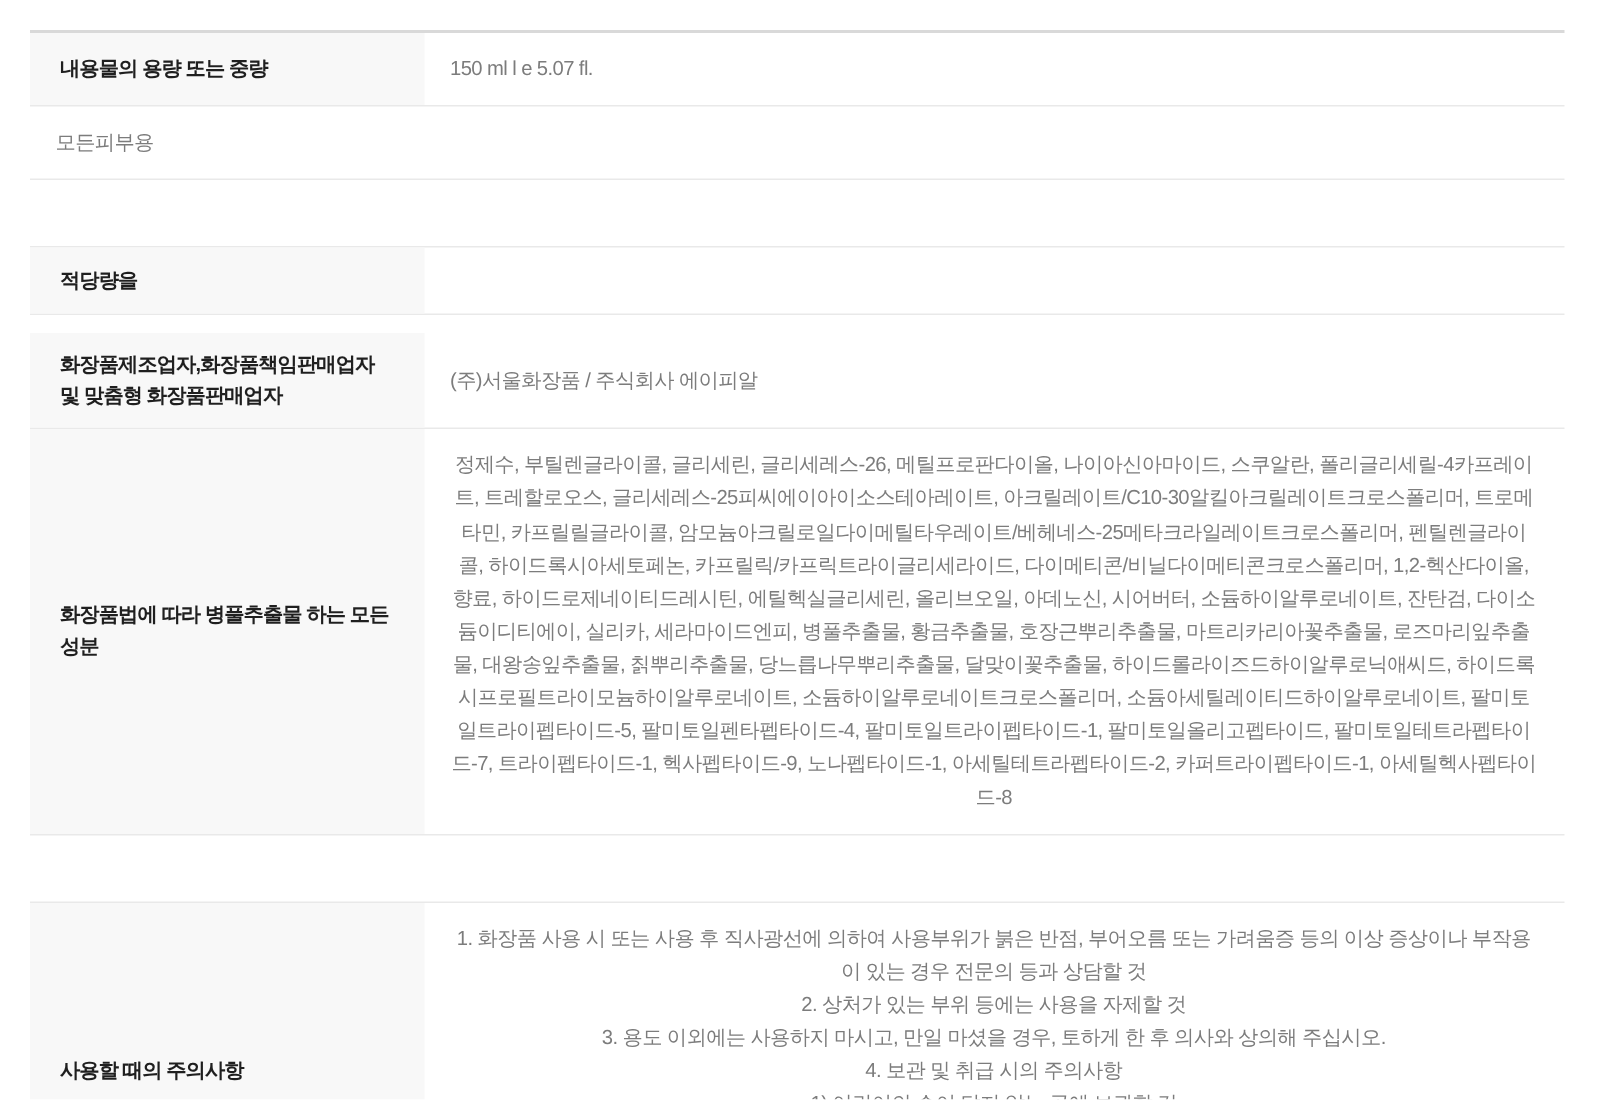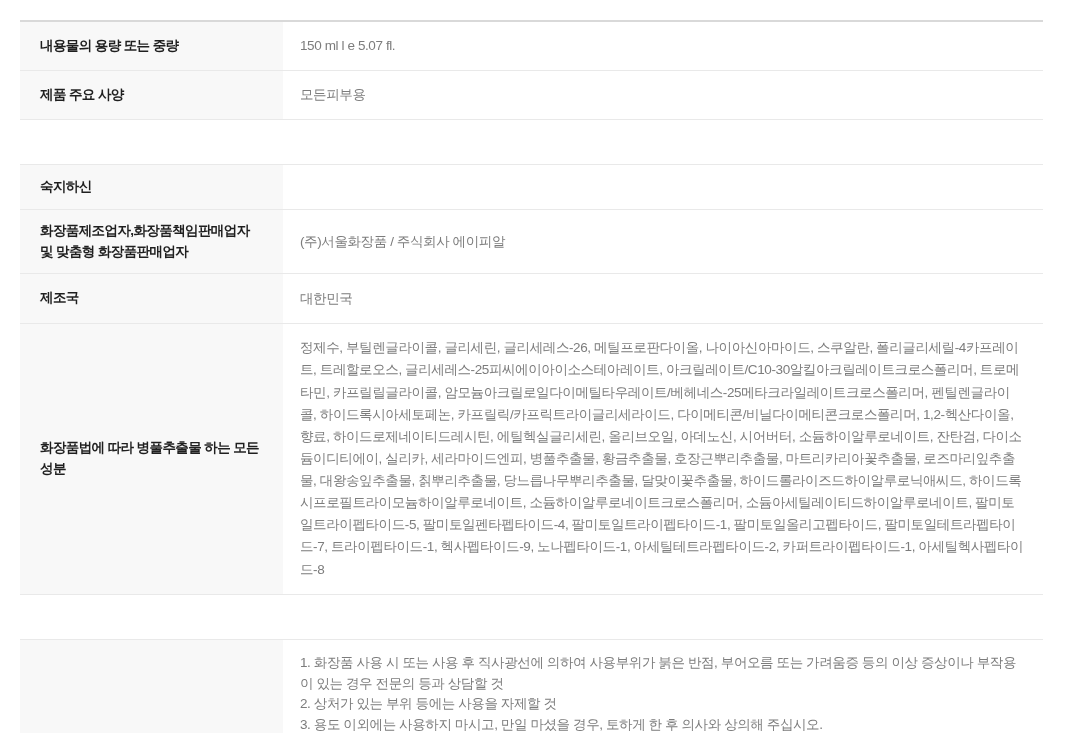--- a/index.html
+++ b/index.html
@@ -21,21 +21,21 @@
     top: 20px;
     width: 1023px;
     border-top: 2px solid #d9d9d9;
   }
   .row {
     display: flex;
     align-items: stretch;
     border-bottom: 1px solid #e9e9e9;
     min-height: 44px;
   }
-  .row:nth-child(5) { min-height: 63px; }
+  .row:nth-child(5) { min-height: 63px; margin-top: 12px; }
   .row:nth-child(6) { min-height: 49px; }
   .row:nth-child(10) { border-bottom: none; min-height: 45px; }
   .label-cell {
     width: 263px;
     flex: 0 0 263px;
     box-sizing: border-box;
     background: #f8f8f8;
     padding: 8px 18px 8px 20px;
     display: flex;
     align-items: center;
@@ -50,54 +50,50 @@
     box-sizing: border-box;
     padding: 13px 18px 13px 17px;
     display: flex;
     align-items: center;
     font-size: 13.5px;
     color: #7c7c7c;
     letter-spacing: -0.4px;
     line-height: 1.64;
     white-space: pre-line;
     word-break: break-all;
+    text-align: center;
   }
   .row:nth-child(9) .value-cell { line-height: 1.55; }
 </style>
 </head>
 <body>
 
 <div class="viewport">
   <div class="spec-table" id="spec-table">
   <div class="row">
     <div class="label-cell">내용물의 용량 또는 중량</div>
     <div class="value-cell">150 ml l e 5.07 fl.</div>
   </div>
 
   <div class="row">
-    <div class="label-cell">제품 주요 사양</div>
     <div class="value-cell">모든피부용</div>
   </div>
 
   <div class="row">
   </div>
 
   <div class="row">
-    <div class="label-cell">숙지하신</div>
+    <div class="label-cell">적당량을</div>
   </div>
 
   <div class="row">
     <div class="label-cell">화장품제조업자,화장품책임판매업자 및 맞춤형 화장품판매업자</div>
     <div class="value-cell">(주)서울화장품 / 주식회사 에이피알</div>
   </div>
 
-  <div class="row">
-    <div class="label-cell">제조국</div>
-    <div class="value-cell">대한민국</div>
-  </div>
 
   <div class="row">
     <div class="label-cell">화장품법에 따라 병풀추출물 하는 모든 성분</div>
     <div class="value-cell">정제수, 부틸렌글라이콜, 글리세린, 글리세레스-26, 메틸프로판다이올, 나이아신아마이드, 스쿠알란, 폴리글리세릴-4카프레이트, 트레할로오스, 글리세레스-25피씨에이아이소스테아레이트, 아크릴레이트/C10-30알킬아크릴레이트크로스폴리머, 트로메타민, 카프릴릴글라이콜, 암모늄아크릴로일다이메틸타우레이트/베헤네스-25메타크라일레이트크로스폴리머, 펜틸렌글라이콜, 하이드록시아세토페논, 카프릴릭/카프릭트라이글리세라이드, 다이메티콘/비닐다이메티콘크로스폴리머, 1,2-헥산다이올, 향료, 하이드로제네이티드레시틴, 에틸헥실글리세린, 올리브오일, 아데노신, 시어버터, 소듐하이알루로네이트, 잔탄검, 다이소듐이디티에이, 실리카, 세라마이드엔피, 병풀추출물, 황금추출물, 호장근뿌리추출물, 마트리카리아꽃추출물, 로즈마리잎추출물, 대왕송잎추출물, 칡뿌리추출물, 당느릅나무뿌리추출물, 달맞이꽃추출물, 하이드롤라이즈드하이알루로닉애씨드, 하이드록시프로필트라이모늄하이알루로네이트, 소듐하이알루로네이트크로스폴리머, 소듐아세틸레이티드하이알루로네이트, 팔미토일트라이펩타이드-5, 팔미토일펜타펩타이드-4, 팔미토일트라이펩타이드-1, 팔미토일올리고펩타이드, 팔미토일테트라펩타이드-7, 트라이펩타이드-1, 헥사펩타이드-9, 노나펩타이드-1, 아세틸테트라펩타이드-2, 카퍼트라이펩타이드-1, 아세틸헥사펩타이드-8</div>
   </div>
 
   <div class="row">
   </div>
 
   <div class="row">

